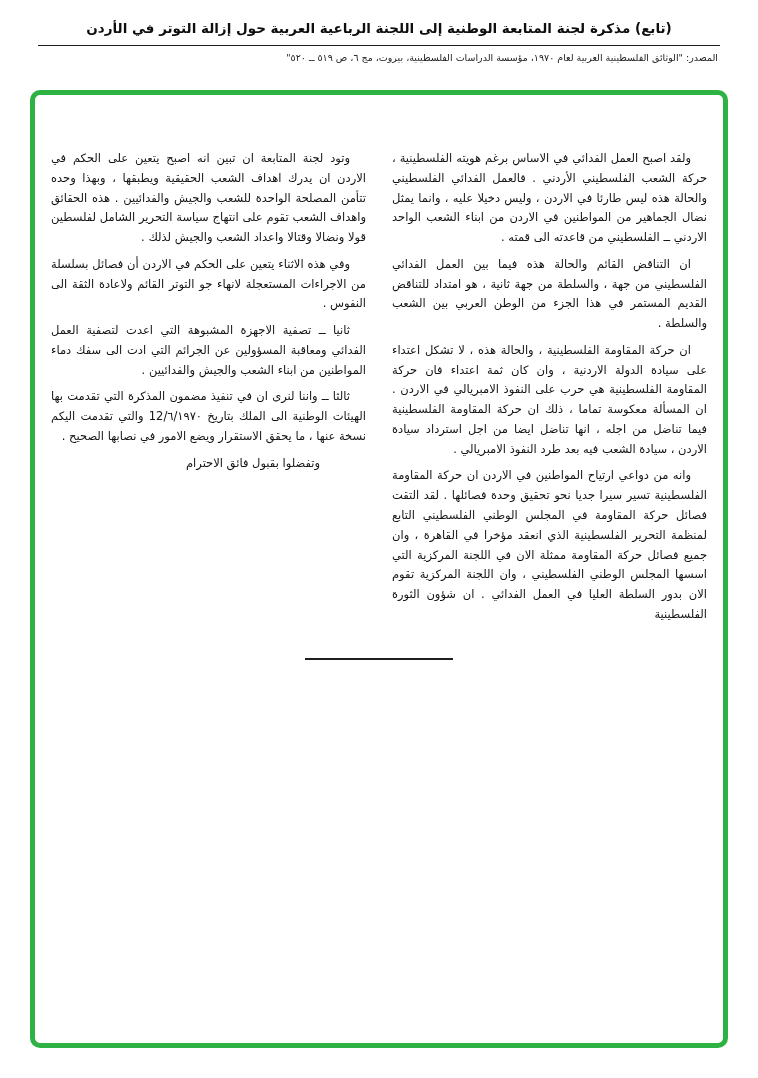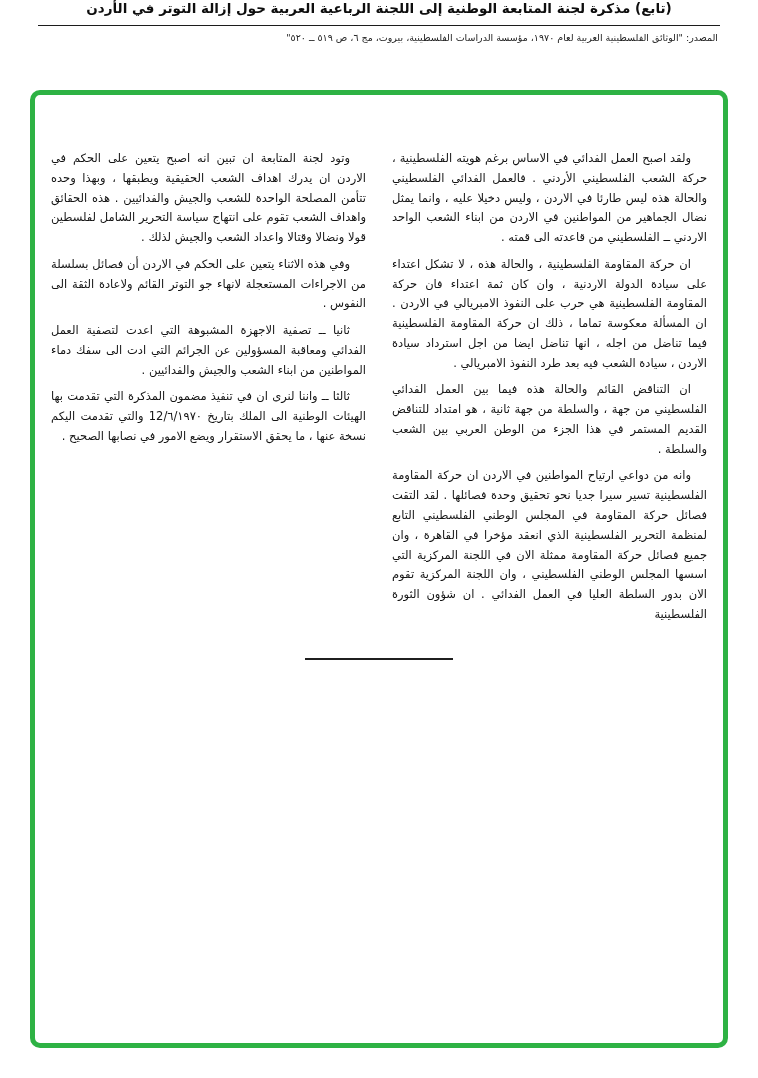--- a/index.html
+++ b/index.html
@@ -8,20 +8,21 @@
     background: #ffffff;
     font-family: "DejaVu Sans", sans-serif;
     direction: rtl;
     color: #161616;
     position: relative;
     overflow: hidden;
   }
   .page { position: absolute; inset: 0; }
 
   .doc-title {
+    padding-top: 20px;
     text-align: center;
     font-weight: bold;
     font-size: 13.5px;
     letter-spacing: 0.2px;
     color: #0e0e0e;
   }
   .header-divider {
     border-top: 1.5px solid #1c1c1c;
     margin: 9px 38px 0 38px;
   }
@@ -80,30 +81,31 @@
   <div class="header-divider"></div>
 
   <div class="source-line">المصدر: "الوثائق الفلسطينية العربية لعام ١٩٧٠، مؤسسة الدراسات الفلسطينية، بيروت، مج ٦، ص ٥١٩ ــ ٥٢٠"</div>
 
   <div class="green-box">
 
     <div class="columns">
 
       <div class="col col-right">
         <p>ولقد اصبح العمل الفدائي في الاساس برغم هويته الفلسطينية ، حركة الشعب الفلسطيني الأردني . فالعمل الفدائي الفلسطيني والحالة هذه ليس طارئا في الاردن ، وليس دخيلا عليه ، وانما يمثل نضال الجماهير من المواطنين في الاردن من ابناء الشعب الواحد الاردني ــ الفلسطيني من قاعدته الى قمته .</p>
+        <p>ان التناقض القائم والحالة هذه فيما بين العمل الفدائي الفلسطيني من جهة ، والسلطة من جهة ثانية ، هو امتداد للتناقض القديم المستمر في هذا الجزء من الوطن العربي بين الشعب والسلطة .</p>
         <p>ان حركة المقاومة الفلسطينية ، والحالة هذه ، لا تشكل اعتداء على سيادة الدولة الاردنية ، وان كان ثمة اعتداء فان حركة المقاومة الفلسطينية هي حرب على النفوذ الامبريالي في الاردن . ان المسألة معكوسة تماما ، ذلك ان حركة المقاومة الفلسطينية فيما تناضل من اجله ، انها تناضل ايضا من اجل استرداد سيادة الاردن ، سيادة الشعب فيه بعد طرد النفوذ الامبريالي .</p>
-        <p>ان التناقض القائم والحالة هذه فيما بين العمل الفدائي الفلسطيني من جهة ، والسلطة من جهة ثانية ، هو امتداد للتناقض القديم المستمر في هذا الجزء من الوطن العربي بين الشعب والسلطة .</p>
         <p>وانه من دواعي ارتياح المواطنين في الاردن ان حركة المقاومة الفلسطينية تسير سيرا جديا نحو تحقيق وحدة فصائلها . لقد التقت فصائل حركة المقاومة في المجلس الوطني الفلسطيني التابع لمنظمة التحرير الفلسطينية الذي انعقد مؤخرا في القاهرة ، وان جميع فصائل حركة المقاومة ممثلة الان في اللجنة المركزية التي اسسها المجلس الوطني الفلسطيني ، وان اللجنة المركزية تقوم الان بدور السلطة العليا في العمل الفدائي . ان شؤون الثورة الفلسطينية</p>
       </div>
 
       <div class="col col-left">
         <p>وتود لجنة المتابعة ان تبين انه اصبح يتعين على الحكم في الاردن ان يدرك اهداف الشعب الحقيقية ويطبقها ، وبهذا وحده تتأمن المصلحة الواحدة للشعب والجيش والفدائيين . هذه الحقائق واهداف الشعب تقوم على انتهاج سياسة التحرير الشامل لفلسطين قولا ونضالا وقتالا واعداد الشعب والجيش لذلك .</p>
         <p>وفي هذه الاثناء يتعين على الحكم في الاردن أن فصائل بسلسلة من الاجراءات المستعجلة لانهاء جو التوتر القائم ولاعادة الثقة الى النفوس .</p>
         <p>ثانيا ــ تصفية الاجهزة المشبوهة التي اعدت لتصفية العمل الفدائي ومعاقبة المسؤولين عن الجرائم التي ادت الى سفك دماء المواطنين من ابناء الشعب والجيش والفدائيين .</p>
         <p>ثالثا ــ واننا لنرى ان في تنفيذ مضمون المذكرة التي تقدمت بها الهيئات الوطنية الى الملك بتاريخ 12/٦/١٩٧٠ والتي تقدمت اليكم نسخة عنها ، ما يحقق الاستقرار ويضع الامور في نصابها الصحيح .</p>
+        <p class="closing">وتفضلوا بقبول فائق الاحترام</p>
       </div>
 
     </div>
 
     <div class="signature-line"></div>
 
   </div>
 
 </div>
 

